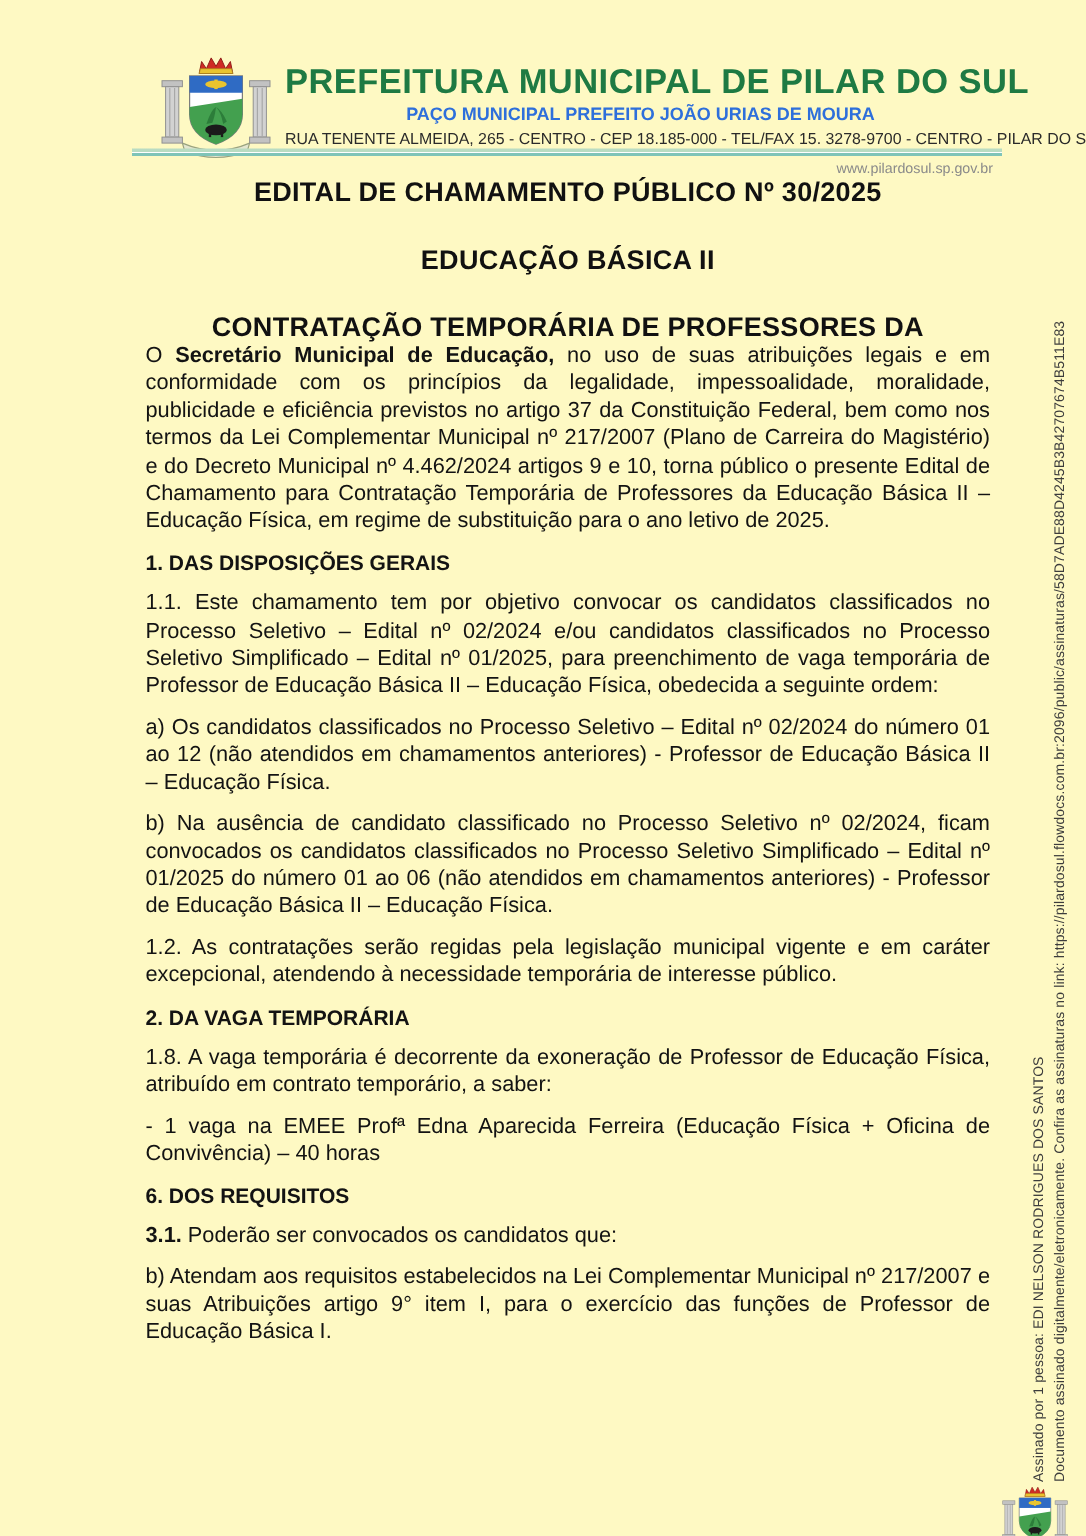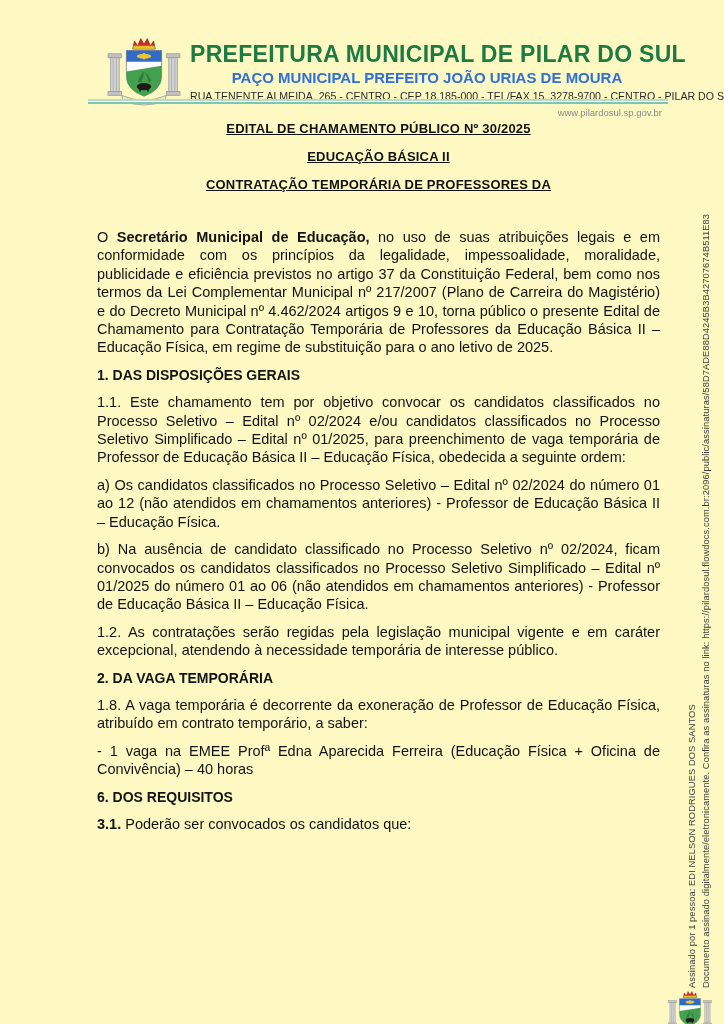--- a/index.html
+++ b/index.html
@@ -36,21 +36,21 @@
   }
   .org-name {
     font-size: 23px;
     font-weight: bold;
     color: var(--org_green);
     letter-spacing: 0.3px;
     line-height: 24px;
     white-space: nowrap;
   }
   .building-name {
-    font-size: 15px;
+    font-size: 12px;
     font-weight: bold;
     color: var(--building_blue);
     margin-top: 3px;
     white-space: nowrap;
   }
   .address-line {
     font-size: 10.6px;
     color: #2a2a2a;
     margin-top: 4px;
     white-space: nowrap;
@@ -74,25 +74,24 @@
   
   .doc-title {
     position: absolute;
     left: 97px;
     right: 64px;
     top: 121px;
     text-align: center;
     color: #111;
   }
   .doc-title .t-line {
-    font-size: 13px;
+    font-size: 18px;
     font-weight: bold;
     line-height: 15px;
-    margin-bottom: 13px;
-    text-decoration: underline;
+    margin-bottom: 30px;
     letter-spacing: 0.2px;
   }
   
   .doc-body {
     position: absolute;
     left: 97px;
     top: 228px;
     width: 563px;
     font-size: 14.5px;
     line-height: 18.4px;
@@ -197,20 +196,21 @@
     <p>a) Os candidatos classificados no Processo Seletivo – Edital nº 02/2024 do número 01 ao 12 (não atendidos em chamamentos anteriores) - Professor de Educação Básica II – Educação Física.</p>
     <p>b) Na ausência de candidato classificado no Processo Seletivo nº 02/2024, ficam convocados os candidatos classificados no Processo Seletivo Simplificado – Edital nº 01/2025 do número 01 ao 06 (não atendidos em chamamentos anteriores) - Professor de Educação Básica II – Educação Física.</p>
     <p>1.2. As contratações serão regidas pela legislação municipal vigente e em caráter excepcional, atendendo à necessidade temporária de interesse público.</p>
 
     <h2>2. DA VAGA TEMPORÁRIA</h2>
     <p>1.8. A vaga temporária é decorrente da exoneração de Professor de Educação Física, atribuído em contrato temporário, a saber:</p>
     <p>- 1 vaga na EMEE Profª Edna Aparecida Ferreira (Educação Física + Oficina de Convivência) – 40 horas</p>
 
     <h2>6. DOS REQUISITOS</h2>
     <p><span class="bold">3.1.</span><span> Poderão ser convocados os candidatos que:</span></p>
+    <p>b) Atendam aos requisitos estabelecidos na Lei Complementar Municipal nº 217/2007 e suas Atribuições artigo 9° item I, para o exercício das funções de Professor de Educação Básica I.</p>
   </div>
 
   <div class="sig-line inner">Assinado por 1 pessoa: EDI NELSON RODRIGUES DOS SANTOS</div>
   <div class="sig-line outer">Documento assinado digitalmente/eletronicamente. Confira as assinaturas no link: https://pilardosul.flowdocs.com.br:2096/public/assinaturas/58D7ADE88D4245B3B42707674B511E83</div>
 
   <svg class="logo-footer" viewBox="0 0 100 92">
     <use href="#coa"></use>
   </svg>
 
 </div>

